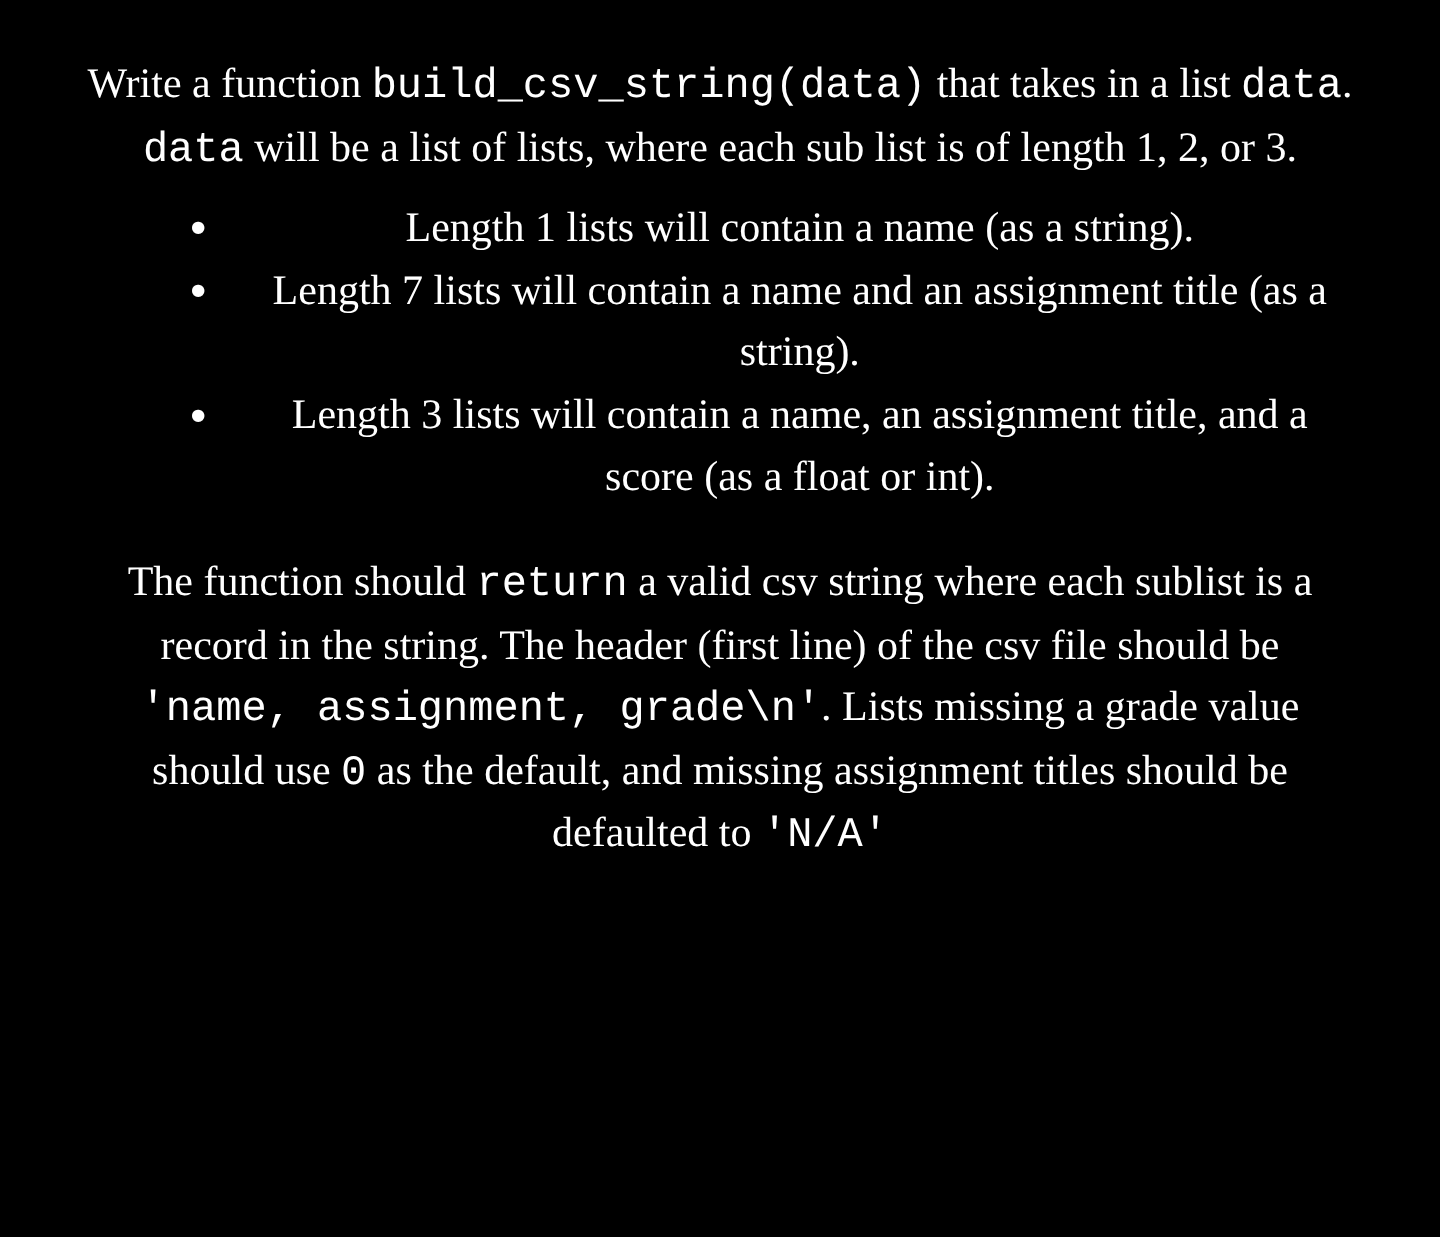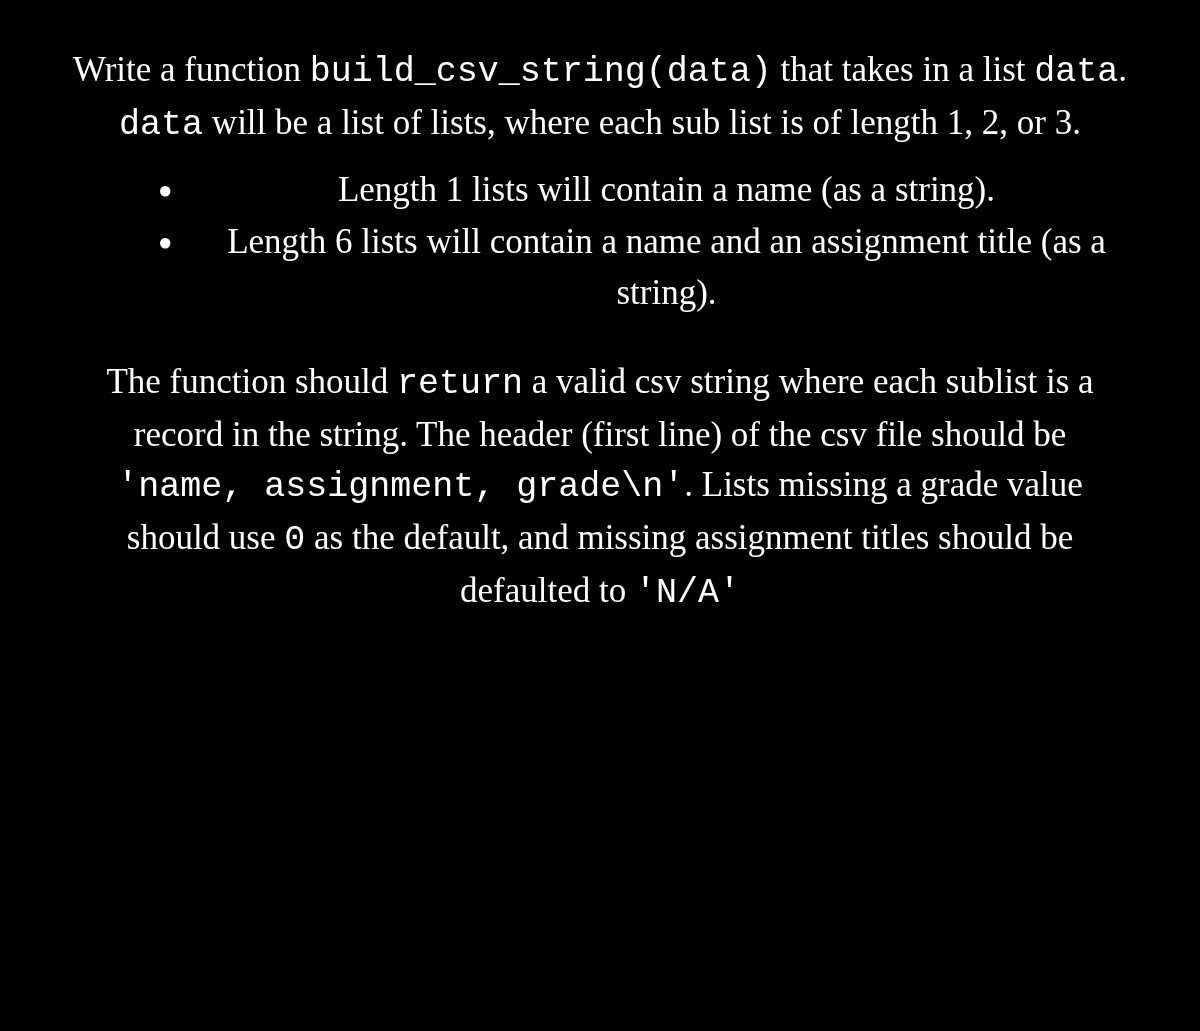--- a/index.html
+++ b/index.html
@@ -47,18 +47,19 @@
   </style>
 </head>
 <body>
 
 <p class="para">
   <span>Write a function </span><span class="code">build_csv_string(data)</span><span> that takes in a list </span><span class="code">data</span><span>. </span><span class="code">data</span><span> will be a list of lists, where each sub list is of length 1, 2, or 3.</span>
 </p>
 
 <ul class="bullets">
   <li>Length 1 lists will contain a name (as a string).</li>
-  <li>Length 6 lists will contain a name and an assignment title (as a string).</li>
+  <li>Length 7 lists will contain a name and an assignment title (as a string).</li>
+  <li>Length 3 lists will contain a name, an assignment title, and a score (as a float or int).</li>
 </ul>
 
 <p class="para">
   <span>The function should </span><span class="code">return</span><span> a valid csv string where each sublist is a record in the string. The header (first line) of the csv file should be </span><span class="code">'name, assignment, grade\n'</span><span>. Lists missing a grade value should use </span><span class="code">0</span><span> as the default, and missing assignment titles should be defaulted to </span><span class="code">'N/A'</span>
 </p>
 
 </body></html>

